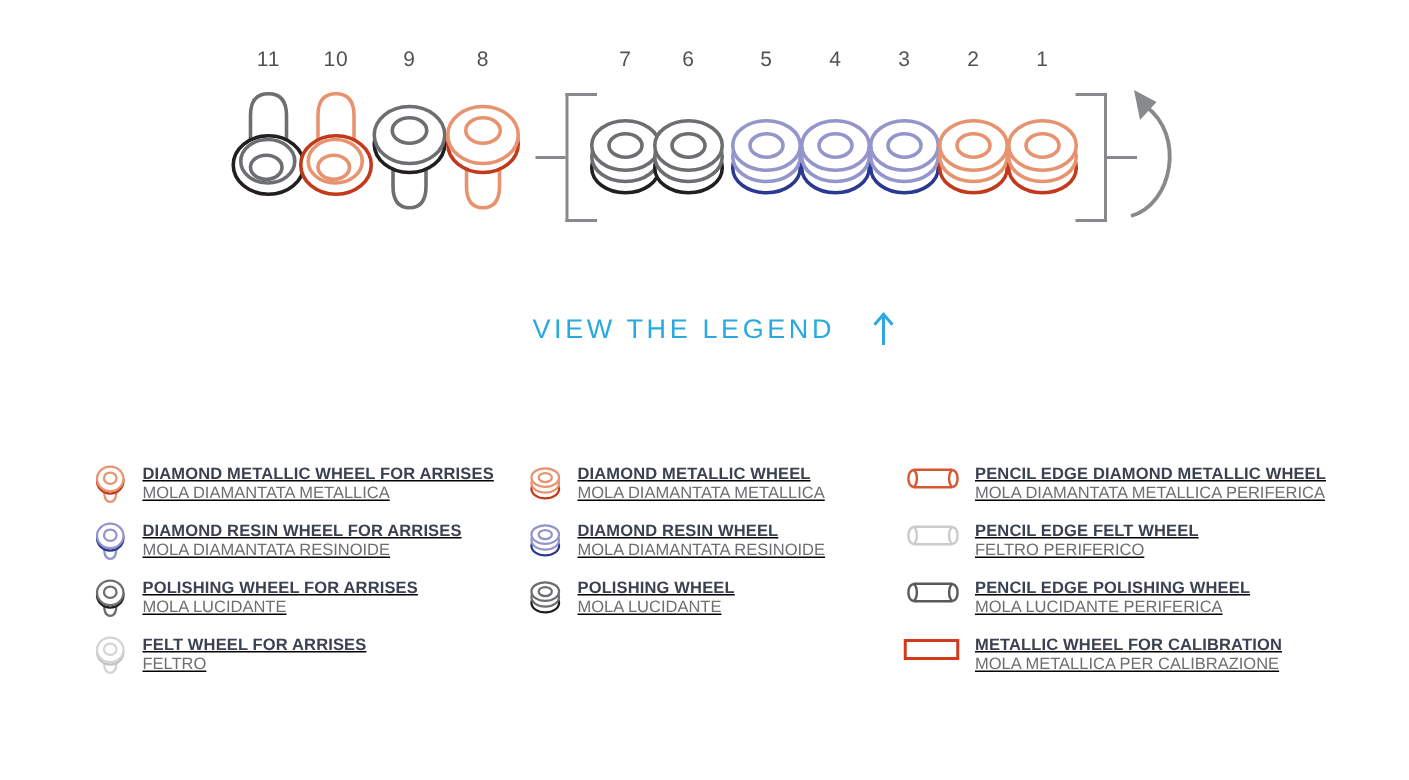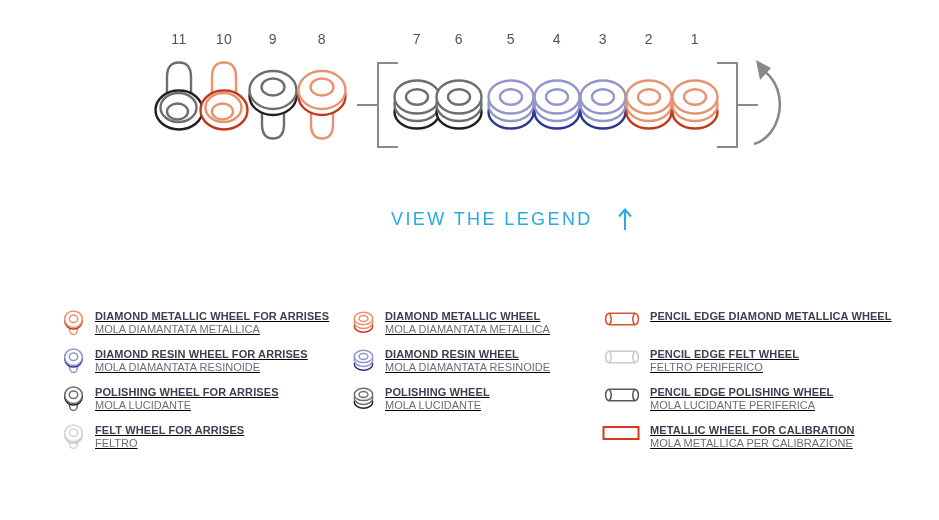--- a/index.html
+++ b/index.html
@@ -17,21 +17,21 @@
   .bracket { position:absolute; top:62px; width:21px; height:86px; }
   #bracket-open  { left:377px; border-top:2px solid #87898C; border-bottom:2px solid #87898C; border-left:2px solid #87898C; }
   #bracket-close { left:717px; border-top:2px solid #87898C; border-bottom:2px solid #87898C; border-right:2px solid #87898C; }
   .tick { position:absolute; top:104px; width:20px; height:2px; background:#87898C; }
   #tick-open  { left:357px; }
   #tick-close { left:738px; }
   #rotation-arrow { position:absolute; left:746px; top:56px; }
 
   
   .legend-link { position:absolute; left:355px; top:206px; display:flex;
-                 align-items:center; gap:24px; color:#29A9E0; cursor:pointer;margin-left:36px; }
+                 align-items:center; gap:24px; color:#29A9E0; cursor:pointer; }
   .legend-link-label { font-size:18px; letter-spacing:2.4px; font-weight:400; }
 
   
   #legend { position:absolute; left:0; top:310px; width:939px; }
   .legend-col { position:absolute; top:0; display:flex; flex-direction:column; }
   .legend-item { display:flex; align-items:flex-start; height:28px; margin-bottom:10px; }
   .legend-icon { display:inline-flex; flex-shrink:0; }
   .legend-icon.narrow { width:33px; }
   .legend-icon.wide   { width:48px; padding-top:1px; }
   .legend-text { display:flex; flex-direction:column;text-decoration:underline; }
@@ -271,21 +271,22 @@
       <div class="legend-col" style="left:602px">
         <div class="legend-item">
           <span class="legend-icon wide">
             <svg width="40" height="16" viewBox="0 0 40 16">
               <path d="M7,2.2 H33 M7,13.8 H33" stroke="#D4572F" stroke-width="1.6" fill="none"></path>
               <path d="M7,2.2 C2.5,3.5 2.5,12.5 7,13.8 M7,2.2 C10,4.6 10,11.4 7,13.8" stroke="#D4572F" stroke-width="1.6" fill="none"></path>
               <path d="M33,2.2 C37.5,3.5 37.5,12.5 33,13.8 M33,2.2 C30,4.6 30,11.4 33,13.8" stroke="#D4572F" stroke-width="1.6" fill="none"></path>
             </svg>
           </span>
           <span class="legend-text">
-            <span class="legend-title">PENCIL EDGE DIAMOND METALLICA WHEEL</span>
+            <span class="legend-title">PENCIL EDGE DIAMOND METALLIC WHEEL</span>
+            <span class="legend-sub">MOLA DIAMANTATA METALLICA PERIFERICA</span>
           </span>
         </div>
         <div class="legend-item">
           <span class="legend-icon wide">
             <svg width="40" height="16" viewBox="0 0 40 16">
               <path d="M7,2.2 H33 M7,13.8 H33" stroke="#C9CBCD" stroke-width="1.6" fill="none"></path>
               <path d="M7,2.2 C2.5,3.5 2.5,12.5 7,13.8 M7,2.2 C10,4.6 10,11.4 7,13.8" stroke="#C9CBCD" stroke-width="1.6" fill="none"></path>
               <path d="M33,2.2 C37.5,3.5 37.5,12.5 33,13.8 M33,2.2 C30,4.6 30,11.4 33,13.8" stroke="#C9CBCD" stroke-width="1.6" fill="none"></path>
             </svg>
           </span>

